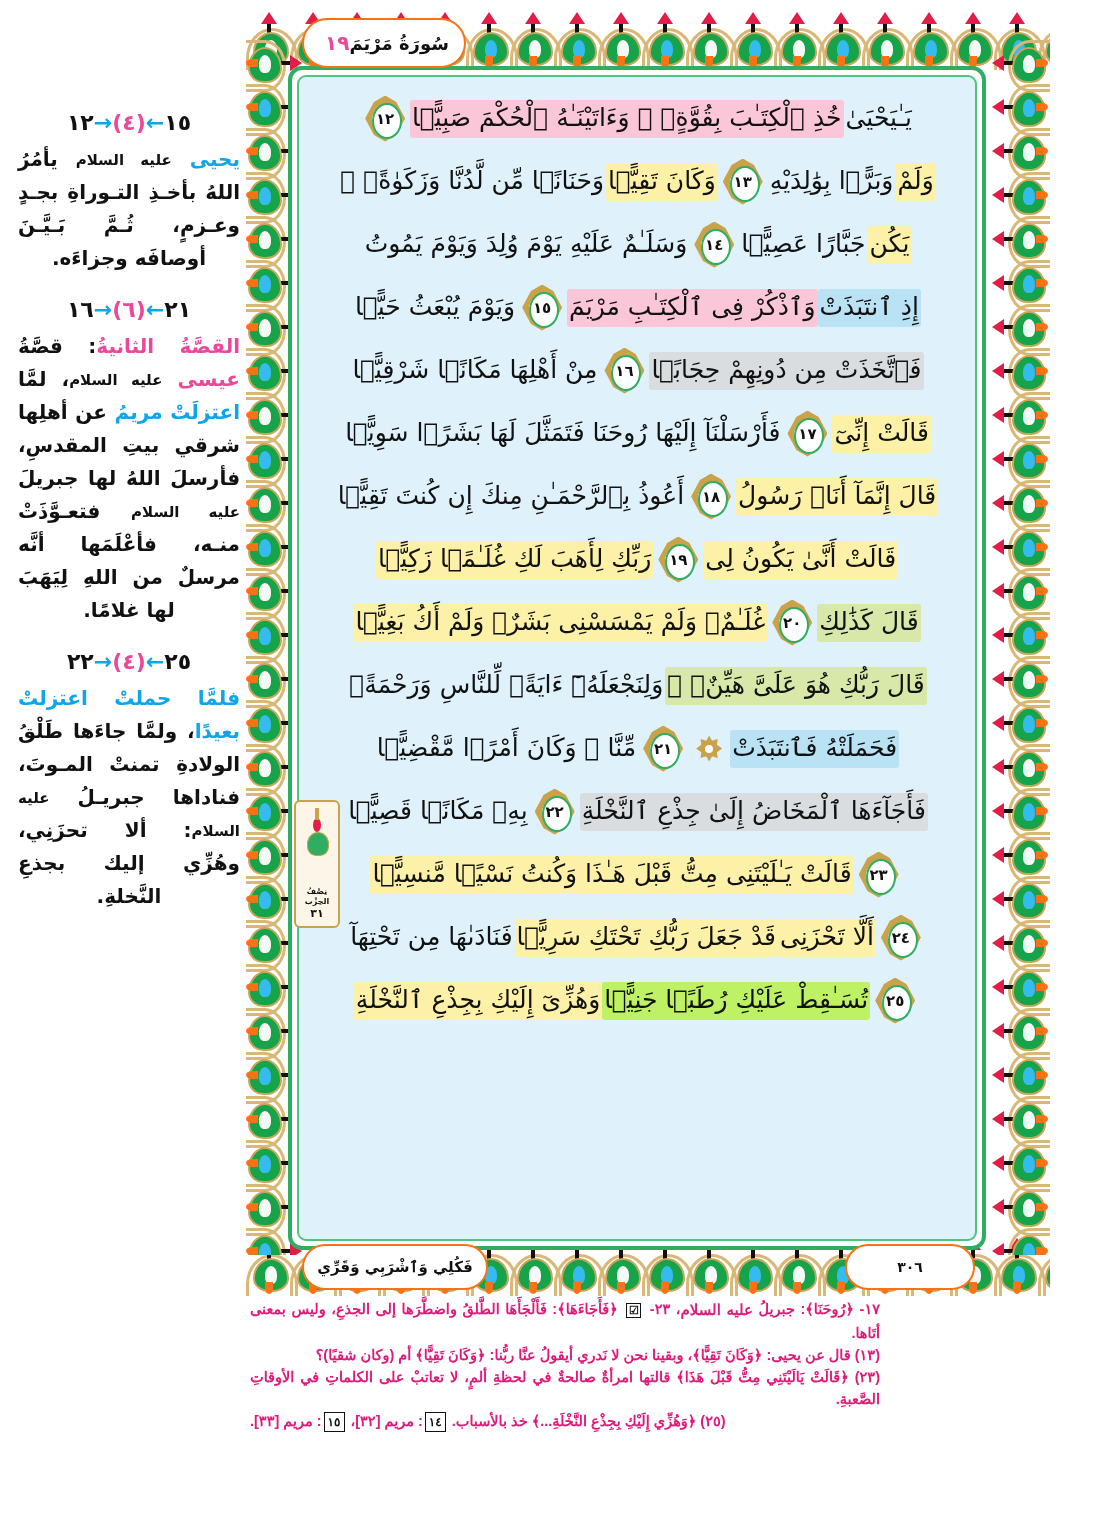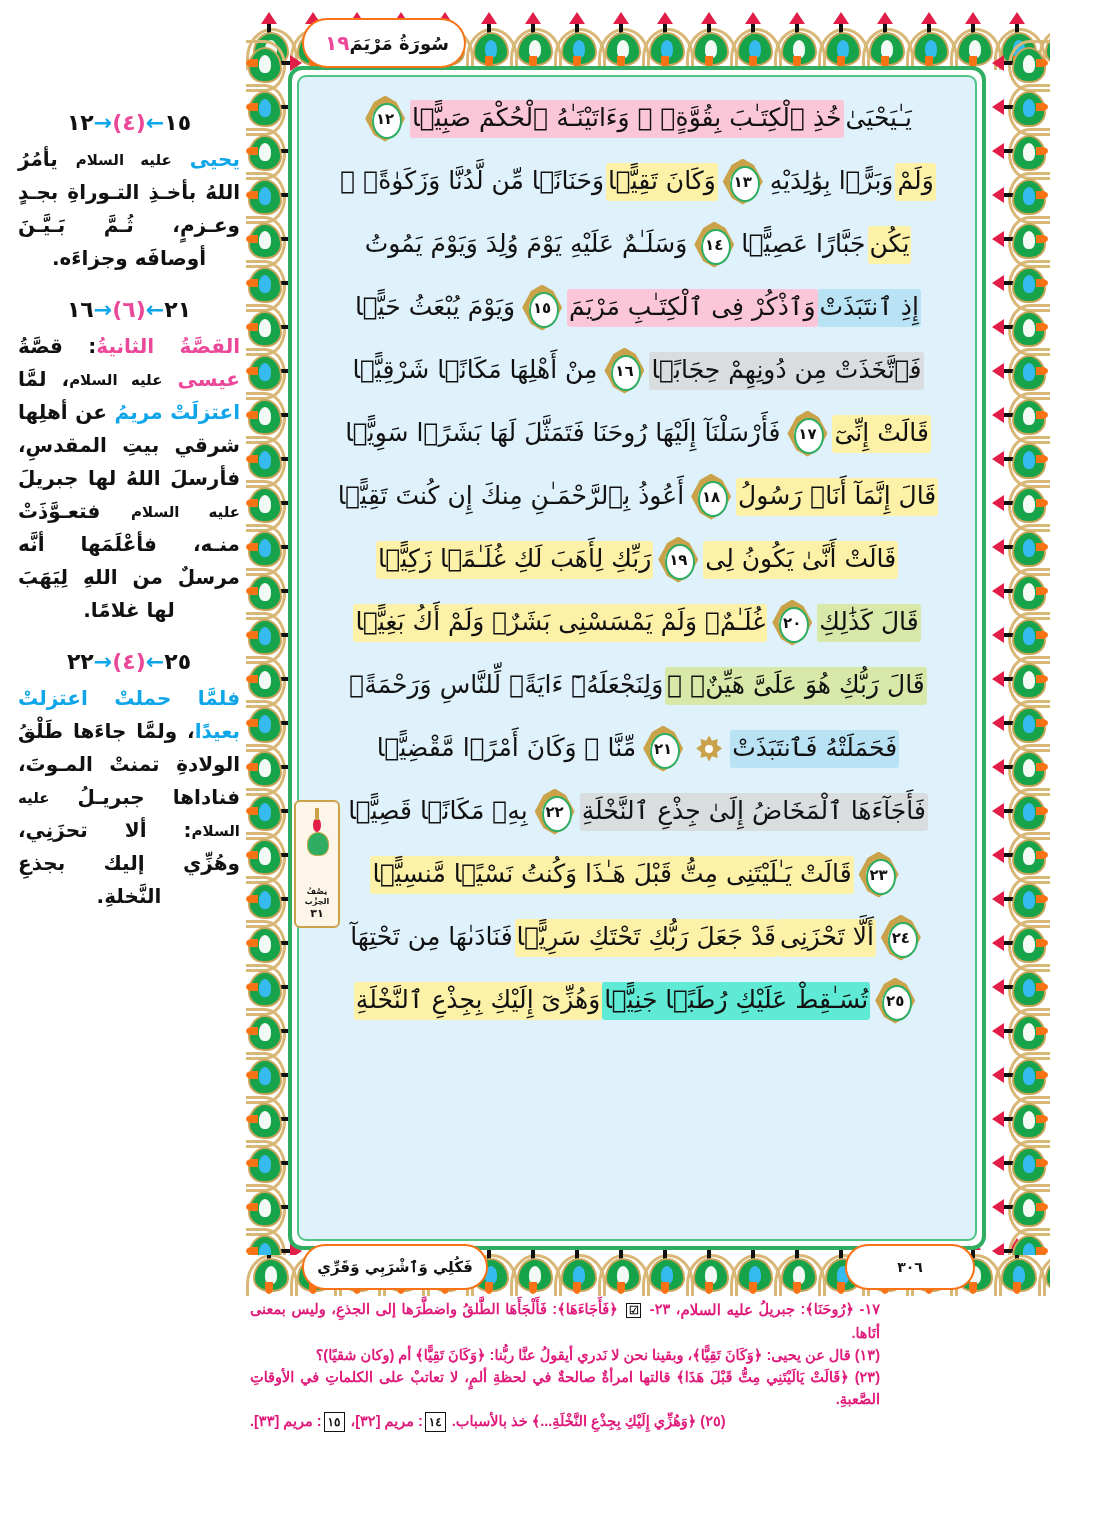--- a/index.html
+++ b/index.html
@@ -105,21 +105,21 @@
     font-family:"DejaVu Sans","Liberation Sans",sans-serif;
     font-size:25px;color:#111;line-height:1;
     padding:5px 2px 8px 2px;border-radius:3px;
     letter-spacing:-1px;
   }
   .hl-pink   {background:#fbc6d8;}
   .hl-yellow {background:#fdf1a8;}
   .hl-blue   {background:#b9e2f5;}
   .hl-green  {background:#d7e8a8;}
   .hl-grey   {background:#d9dde0;}
-  .hl-orange {background:#5eead4;}
+  .hl-orange {background:#bef264;}
 
   
   .ayah{
     display:inline-flex;align-items:center;justify-content:center;
     width:40px;height:46px;margin:0 5px;position:relative;flex:0 0 auto;
   }
   .ayah .deco{
     position:absolute;inset:0;
     background:
       radial-gradient(circle at 50% 50%, #ffffff 0 42%, transparent 43%),

